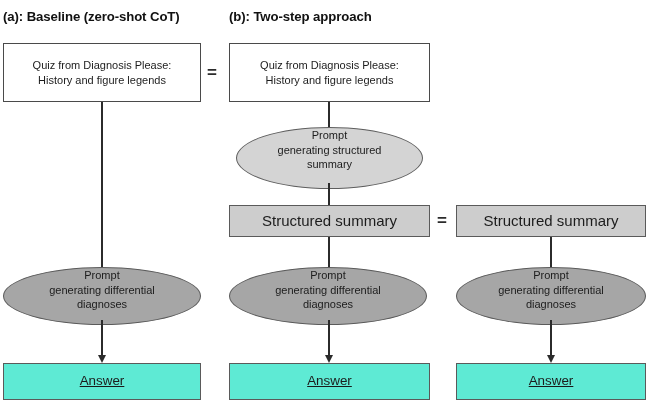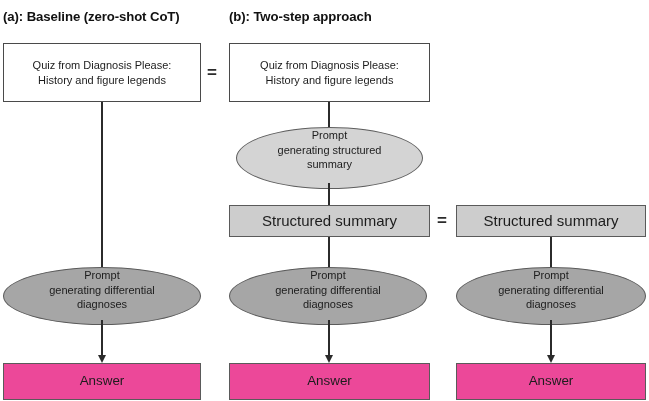--- a/index.html
+++ b/index.html
@@ -41,22 +41,23 @@
   }
   .rect-quiz{
     background:#ffffff;
     border:1.3px solid #4a4a4a;
   }
   .rect-summary{
     background:#cdcdcd;
     border:1.3px solid #5a5a5a;
   }
   .rect-answer{
-    background:#ec4899;
+    background:#5eead4;
     border:1.3px solid #5a5a5a;
+    text-decoration:underline;
   }
   .rect-answer .node-text{font-size:13.4px;}
   .rect-summary .node-text{font-size:15px;}
 
   
   .ellipse{
     position:absolute;
     box-sizing:border-box;
     border-radius:50%;
     display:flex;

